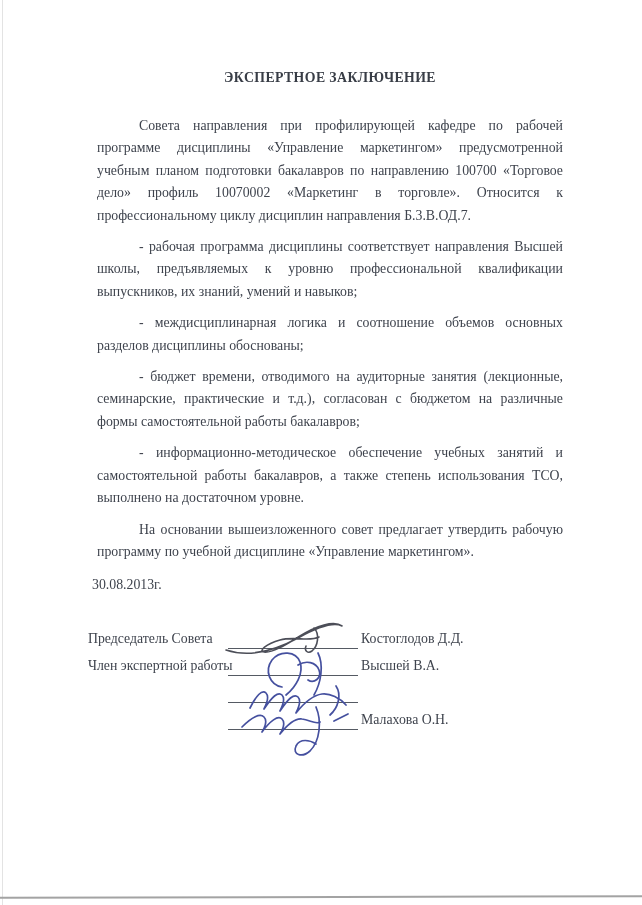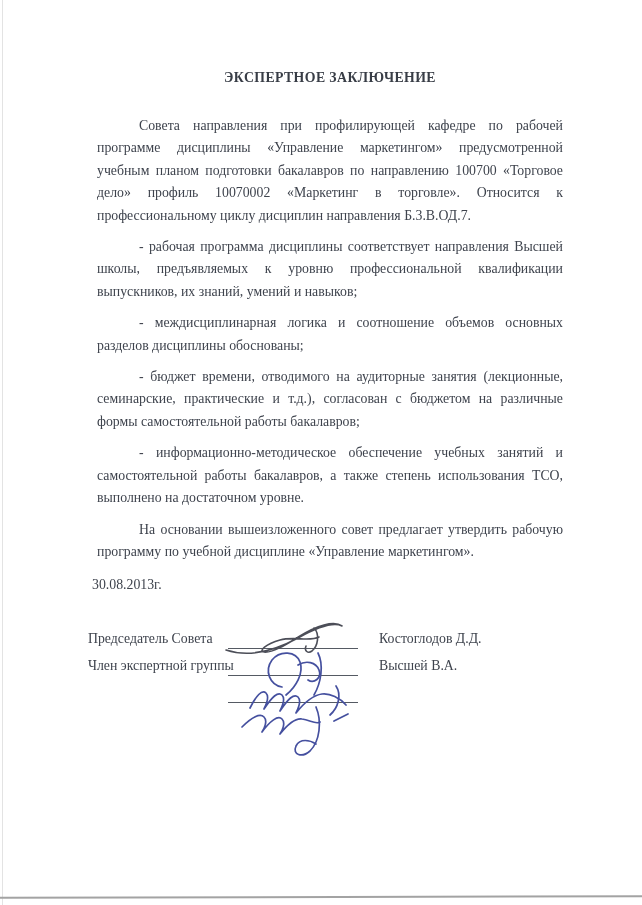--- a/index.html
+++ b/index.html
@@ -50,21 +50,21 @@
     margin-top: 31px;
   }
   .sig-row { display: flex; align-items: flex-start; height: 27px; }
   .sig-label { width: 140px; white-space: nowrap; padding-bottom: 2px; }
   .sig-line {
     width: 130px;
     border-bottom: 1px solid #555a63;
     align-self: flex-end;
     margin-bottom: 6px;
   }
-  .sig-name { margin-left: 21px; white-space: nowrap; padding-bottom: 2px; }
+  .sig-name { margin-left: 3px; white-space: nowrap; padding-bottom: 2px; }
   .sig-ink { position: absolute; pointer-events: none; }
   .sig-ink path { fill: none; stroke-linecap: round; stroke-linejoin: round; }
   .ink-1 { left: 132px; top: -8px; }
   .ink-2 { left: 160px; top: 19px; }
   .ink-3 { left: 154px; top: 46px; }
   .ink-4 { left: 148px; top: 71px; }
 </style>
 </head>
 <body>
 
@@ -88,30 +88,35 @@
 
     <div class="signatures">
 
       <div class="sig-row">
         <span class="sig-label">Председатель Совета</span>
         <span class="sig-line"></span>
         <span class="sig-name">Костоглодов Д.Д.</span>
       </div>
 
       <div class="sig-row">
-        <span class="sig-label">Член экспертной группы</span>
+        <span class="sig-label">Член экспертной работы</span>
         <span class="sig-line"></span>
         <span class="sig-name">Высшей В.А.</span>
       </div>
 
       <div class="sig-row">
         <span class="sig-label"></span>
         <span class="sig-line"></span>
       </div>
 
+      <div class="sig-row">
+        <span class="sig-label"></span>
+        <span class="sig-line"></span>
+        <span class="sig-name">Малахова О.Н.</span>
+      </div>
 
       <svg class="sig-ink ink-1" width="132" height="42" viewBox="0 0 132 42">
         <path stroke-width="1.6" d="M6 30 C30 38 56 30 78 18 C98 7 114 2 122 6 C114 0 96 6 80 16 C64 26 52 33 44 32 C38 31 46 24 60 20 C74 16 90 22 99 17" stroke="#4c4e58"></path>
         <path stroke-width="1.6" d="M94 8 C100 14 98 26 92 31 C88 34 84 31 86 26" stroke="#4c4e58"></path>
       </svg>
 
       <svg class="sig-ink ink-2" width="100" height="50" viewBox="0 0 100 50">
         <path stroke-width="1.7" d="M34 40 C22 38 16 24 24 13 C32 3 48 4 52 15 C56 26 48 40 38 48" stroke="#45509f"></path>
         <path stroke-width="1.7" d="M50 18 C58 13 68 15 71 23 C74 31 66 37 60 33" stroke="#45509f"></path>
         <path stroke-width="1.7" d="M70 6 C76 18 73 36 66 48" stroke="#45509f"></path>

